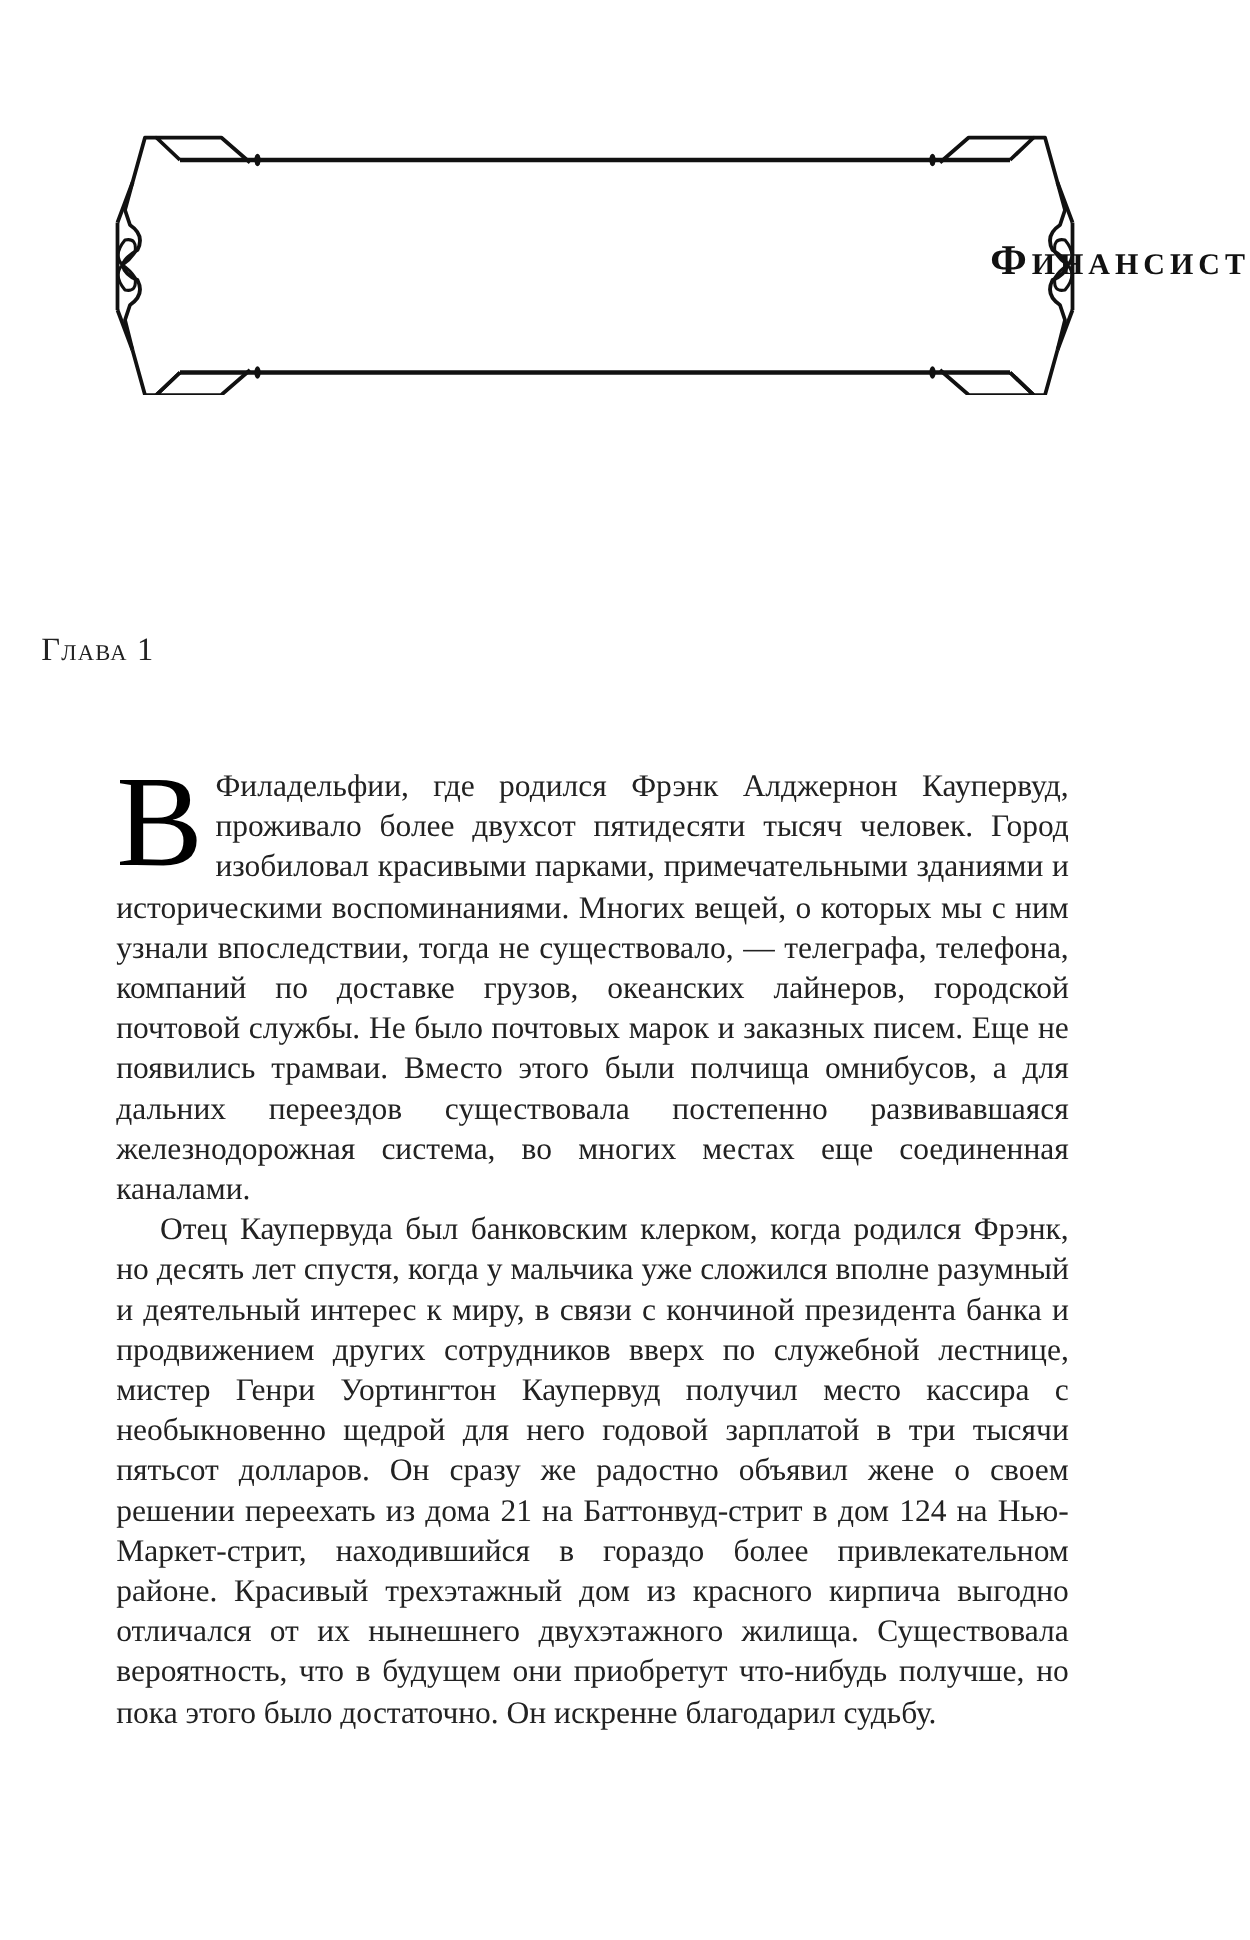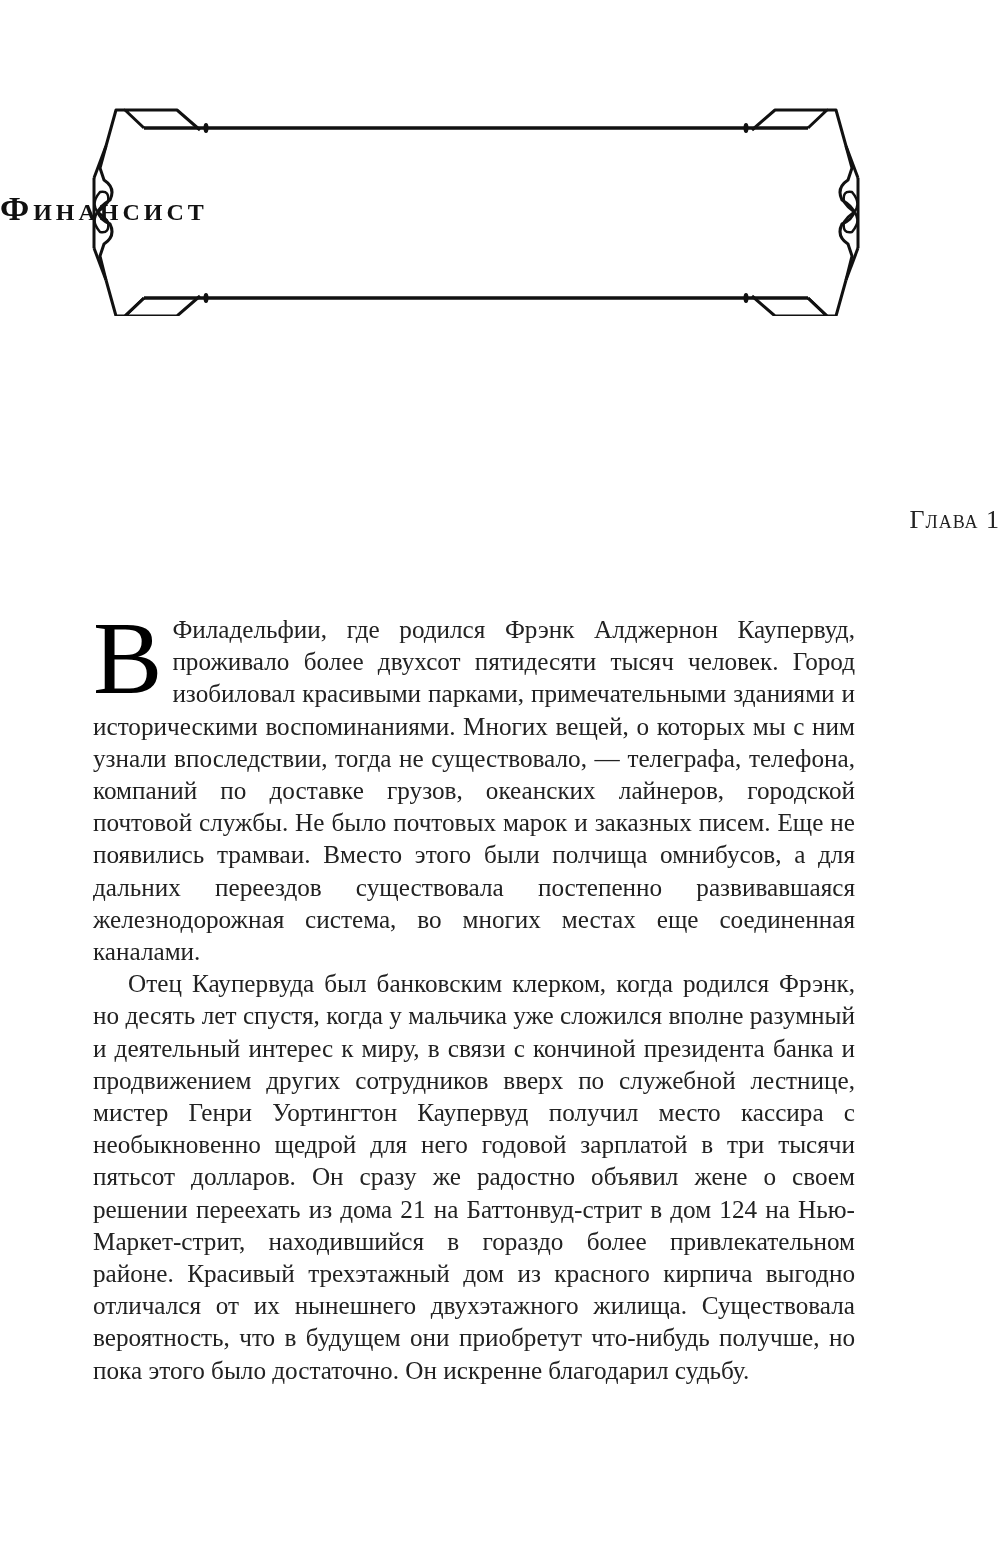--- a/index.html
+++ b/index.html
@@ -25,37 +25,38 @@
   .frame svg {
     position: absolute;
     left: 0;
     top: 0;
   }
   .book-title {
     position: absolute;
     left: 0;
     right: 0;
     top: 190px;
-    text-align: left;
+    text-align: right;
     font-size: 34px;
     letter-spacing: 4px;
     font-variant: small-caps;
     font-weight: bold;
     color: #111;
   }
   .chapter-heading {
     position: absolute;
     left: 0;
     right: 0;
     top: 505px;
-    text-align: right;
+    text-align: left;
     font-size: 26px;
     font-variant: small-caps;
     letter-spacing: 1px;
     color: #222;
+    padding-left: 33px;
   }
   .body-text {
     position: absolute;
     left: 93px;
     width: 762px;
     top: 614px;
     font-size: 25.2px;
     line-height: 32.2px;
     text-align: justify;
     color: #222;

